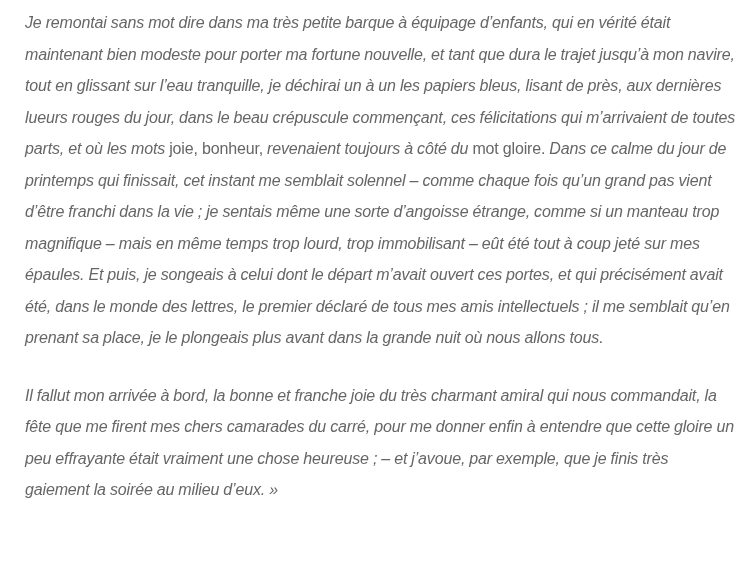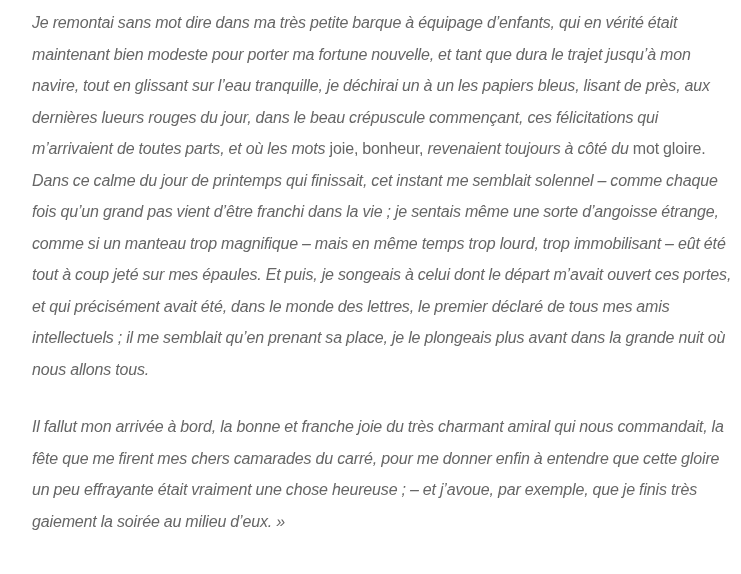--- a/index.html
+++ b/index.html
@@ -19,21 +19,21 @@
       width: 712px;
       font-family: "Liberation Sans", "DejaVu Sans", sans-serif;
       font-size: 16px;
       line-height: 31.5px;
       color: #666666;
       font-style: italic;
       letter-spacing: -0.15px;
       word-spacing: -0.2px;
     }
     .article p {
-      margin: 0 0 26px 7px;
+      margin: 0 0 26px 0;
     }
     .roman {
       font-style: normal;
     }
   </style>
 </head>
 <body>
 
 <div class="article">
   <p><span>Je remontai sans mot dire dans ma très petite barque à équipage d’enfants, qui en vérité était maintenant bien modeste pour porter ma fortune nouvelle, et tant que dura le trajet jusqu’à mon navire, tout en glissant sur l’eau tranquille, je déchirai un à un les papiers bleus, lisant de près, aux dernières lueurs rouges du jour, dans le beau crépuscule commençant, ces félicitations qui m’arrivaient de toutes parts, et où les mots </span><span class="roman">joie, bonheur,</span><span> revenaient toujours à côté du </span><span class="roman">mot gloire.</span><span> Dans ce calme du jour de printemps qui finissait, cet instant me semblait solennel – comme chaque fois qu’un grand pas vient d’être franchi dans la vie ; je sentais même une sorte d’angoisse étrange, comme si un manteau trop magnifique – mais en même temps trop lourd, trop immobilisant – eût été tout à coup jeté sur mes épaules. Et puis, je songeais à celui dont le départ m’avait ouvert ces portes, et qui précisément avait été, dans le monde des lettres, le premier déclaré de tous mes amis intellectuels ; il me semblait qu’en prenant sa place, je le plongeais plus avant dans la grande nuit où nous allons tous.</span></p>

